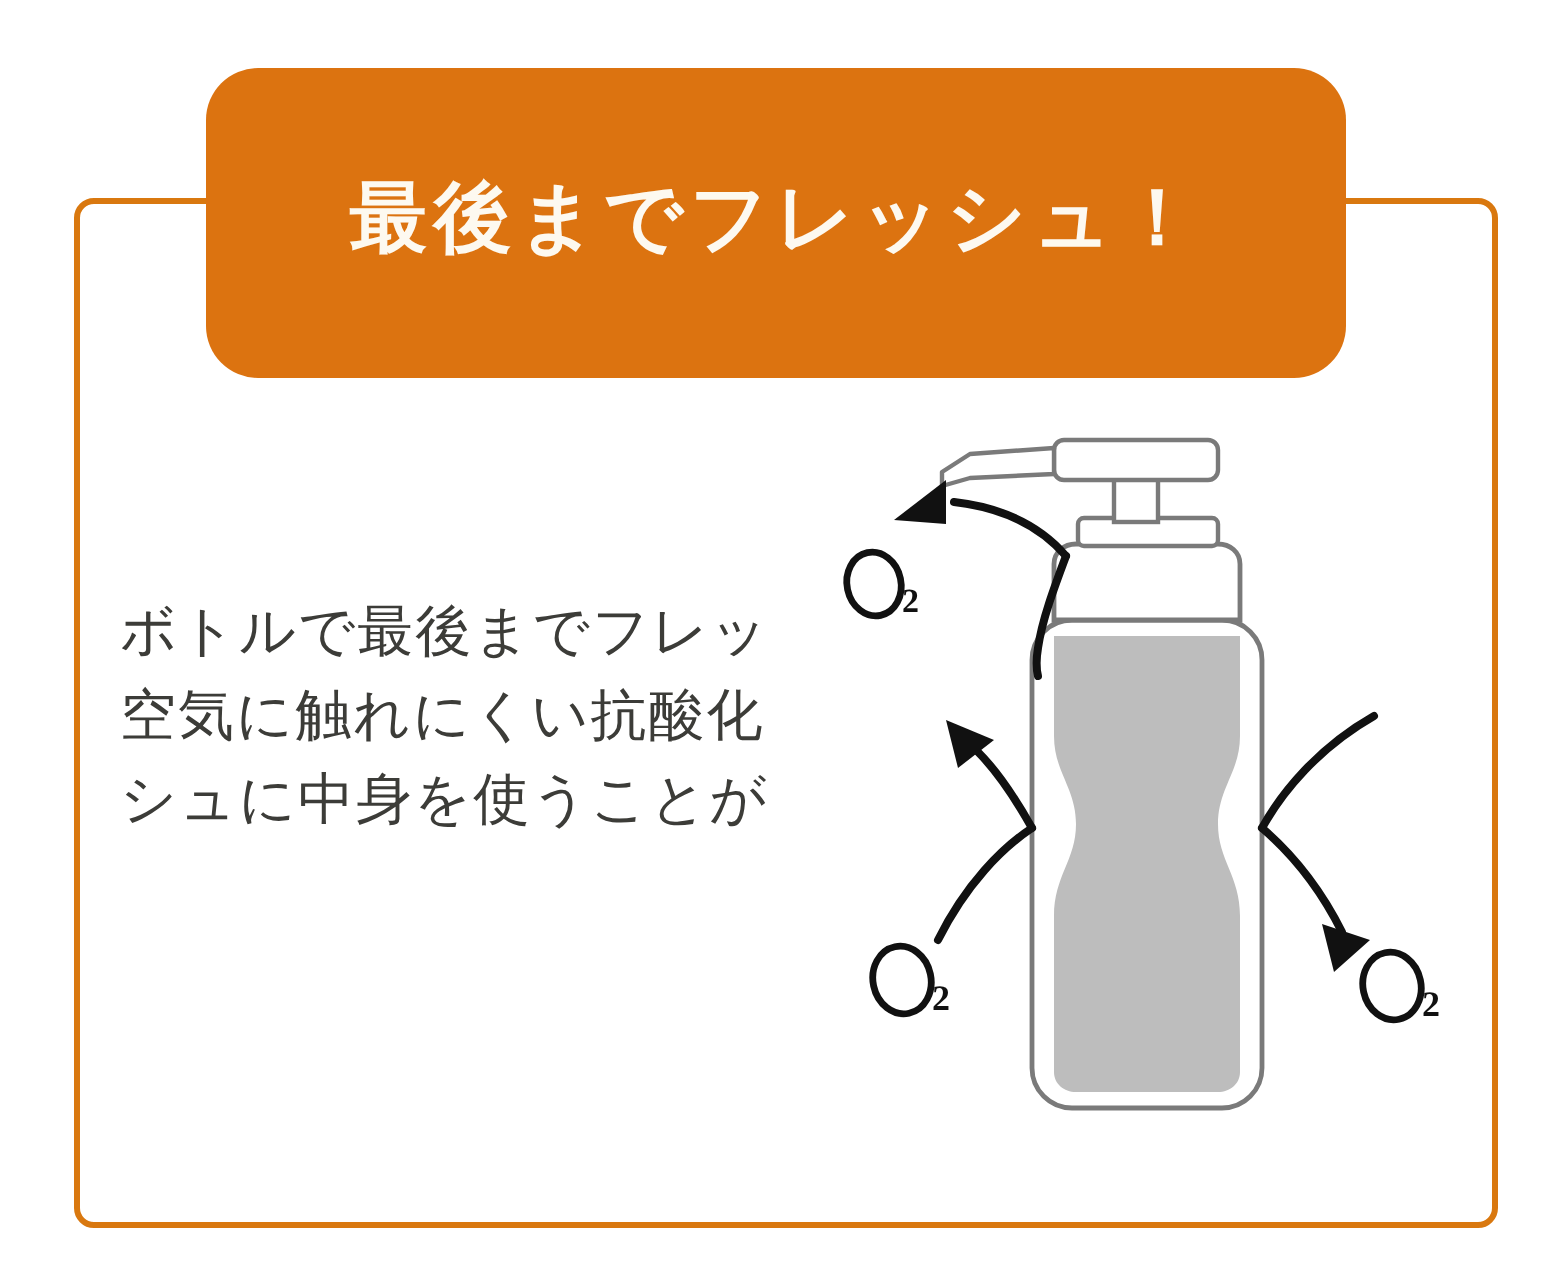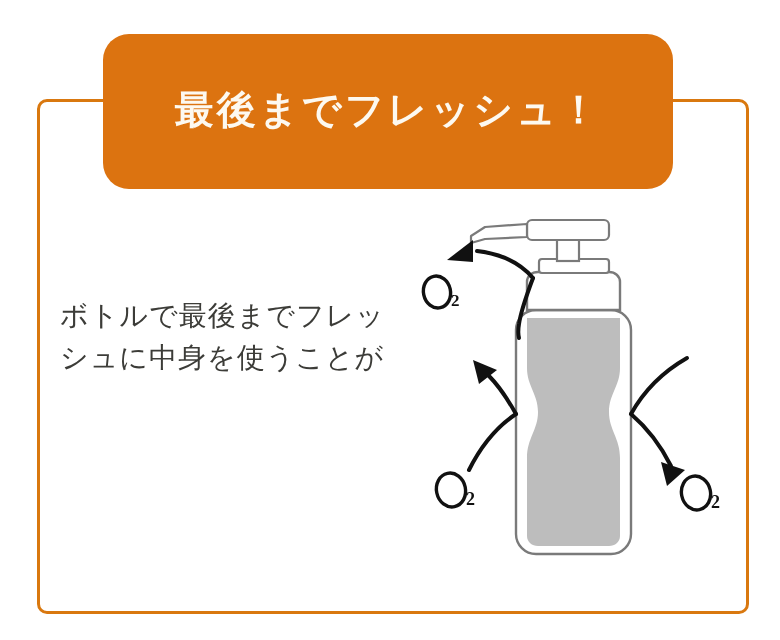--- a/index.html
+++ b/index.html
@@ -91,20 +91,21 @@
 <div id="stage">
 
   <div class="frame"></div>
 
   <div class="banner">
     <div class="banner-line">最後までフレッシュ！</div>
   </div>
 
   <div class="body-copy">
     <div class="copy-line">ボトルで最後までフレッ</div>
+    <div class="copy-line">空気に触れにくい抗酸化</div>
     <div class="copy-line">シュに中身を使うことが</div>
   </div>
 
   <div class="illus">
     <svg width="330" height="350" viewBox="0 0 330 350" xmlns="http://www.w3.org/2000/svg">
 
       <g>
 
         <rect x="101" y="92" width="115" height="244" rx="20" ry="20" fill="#ffffff" stroke="#7a7a7a" stroke-width="2.4"></rect>
 

